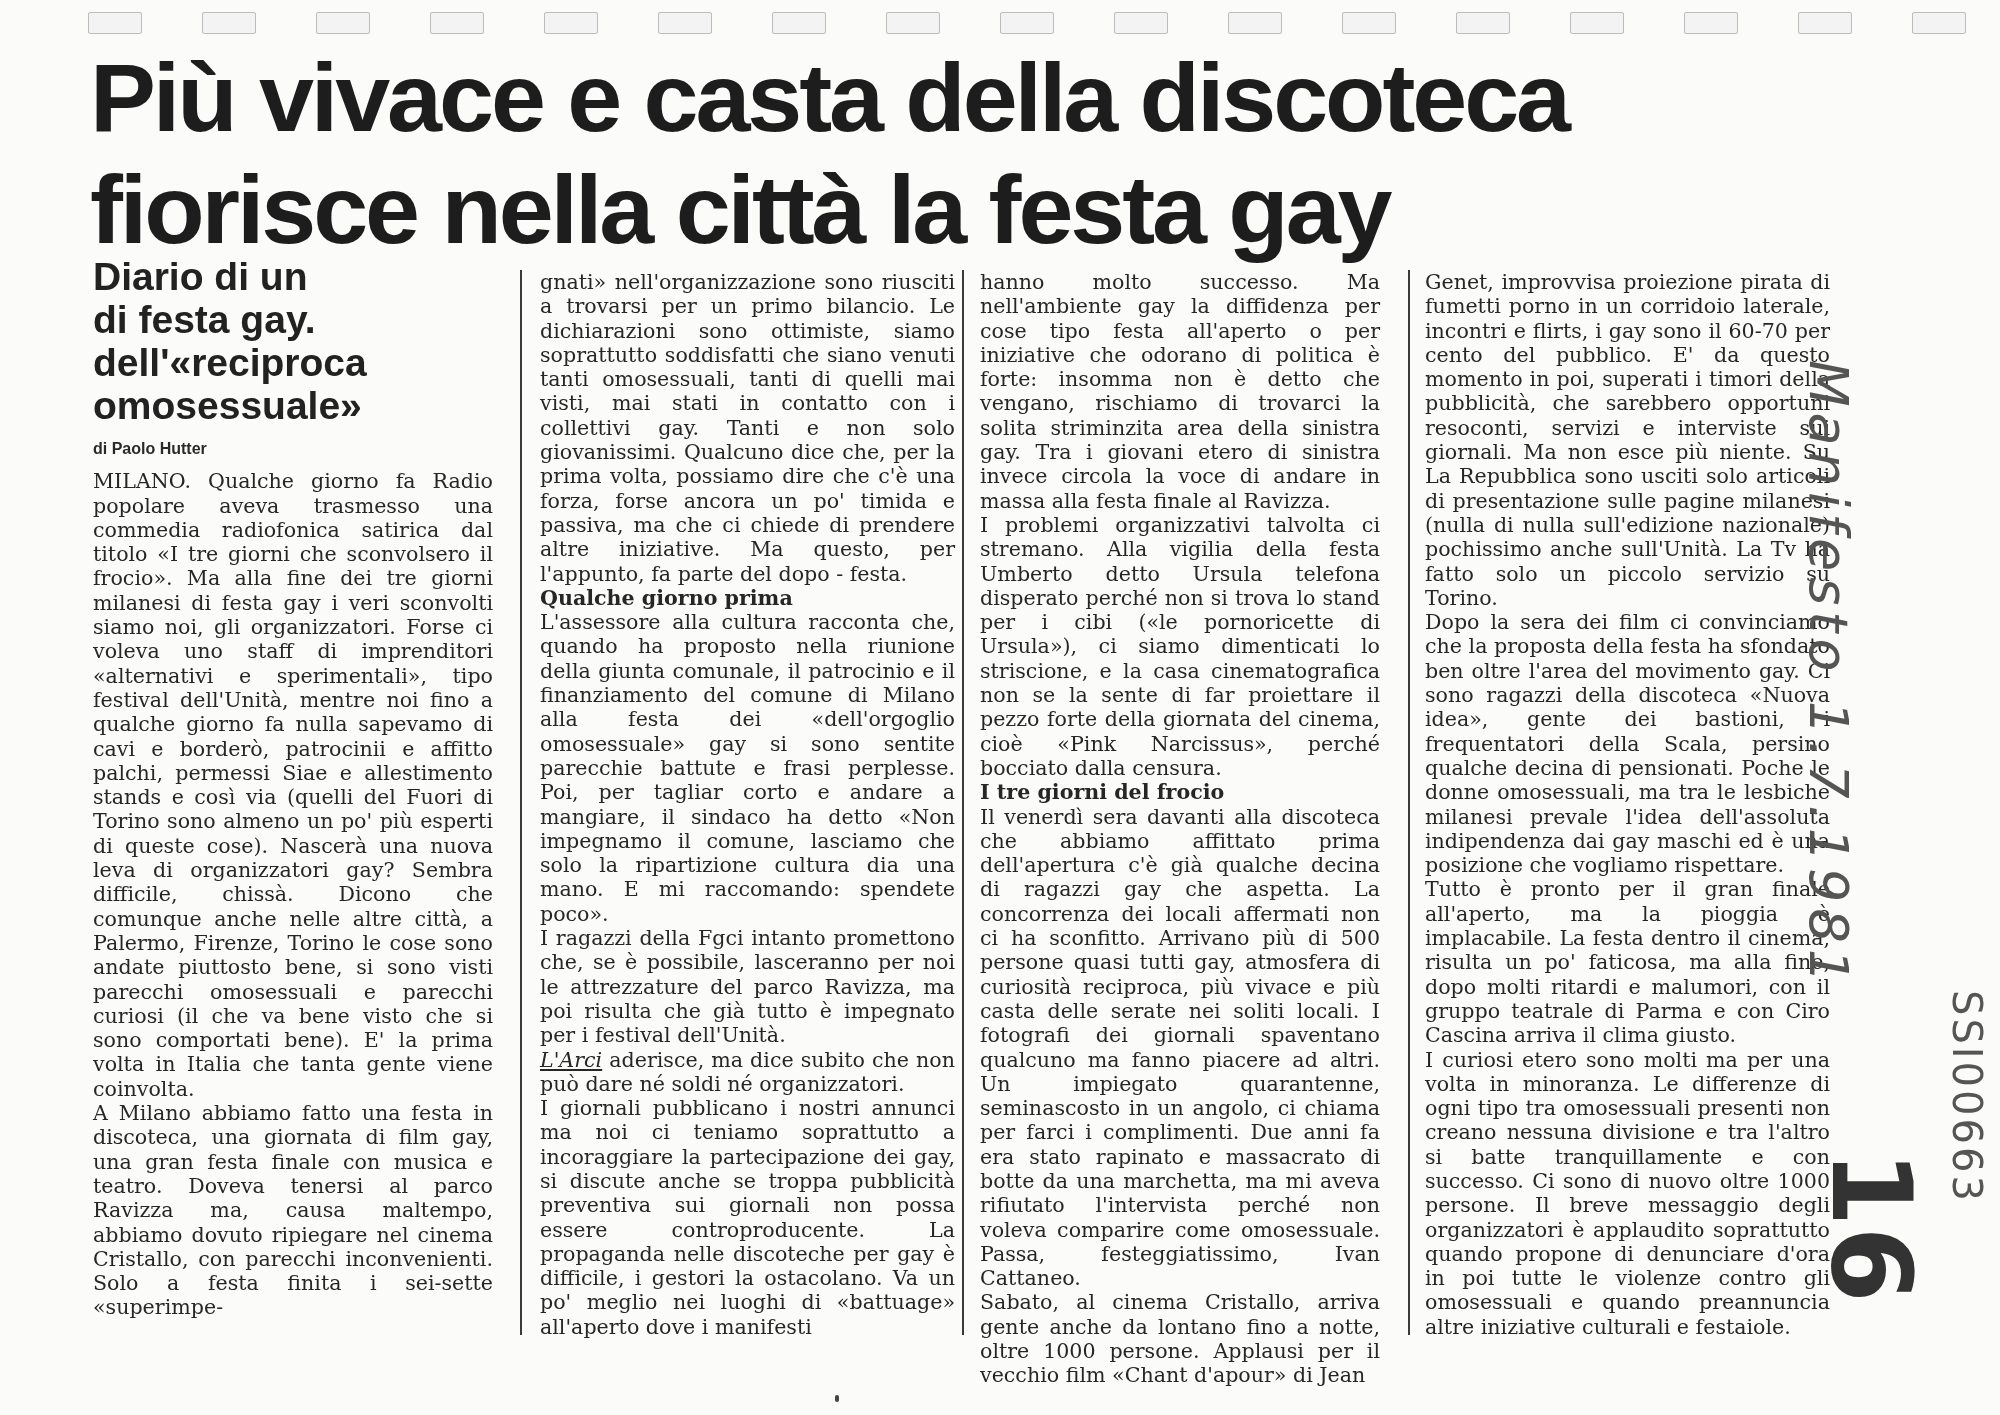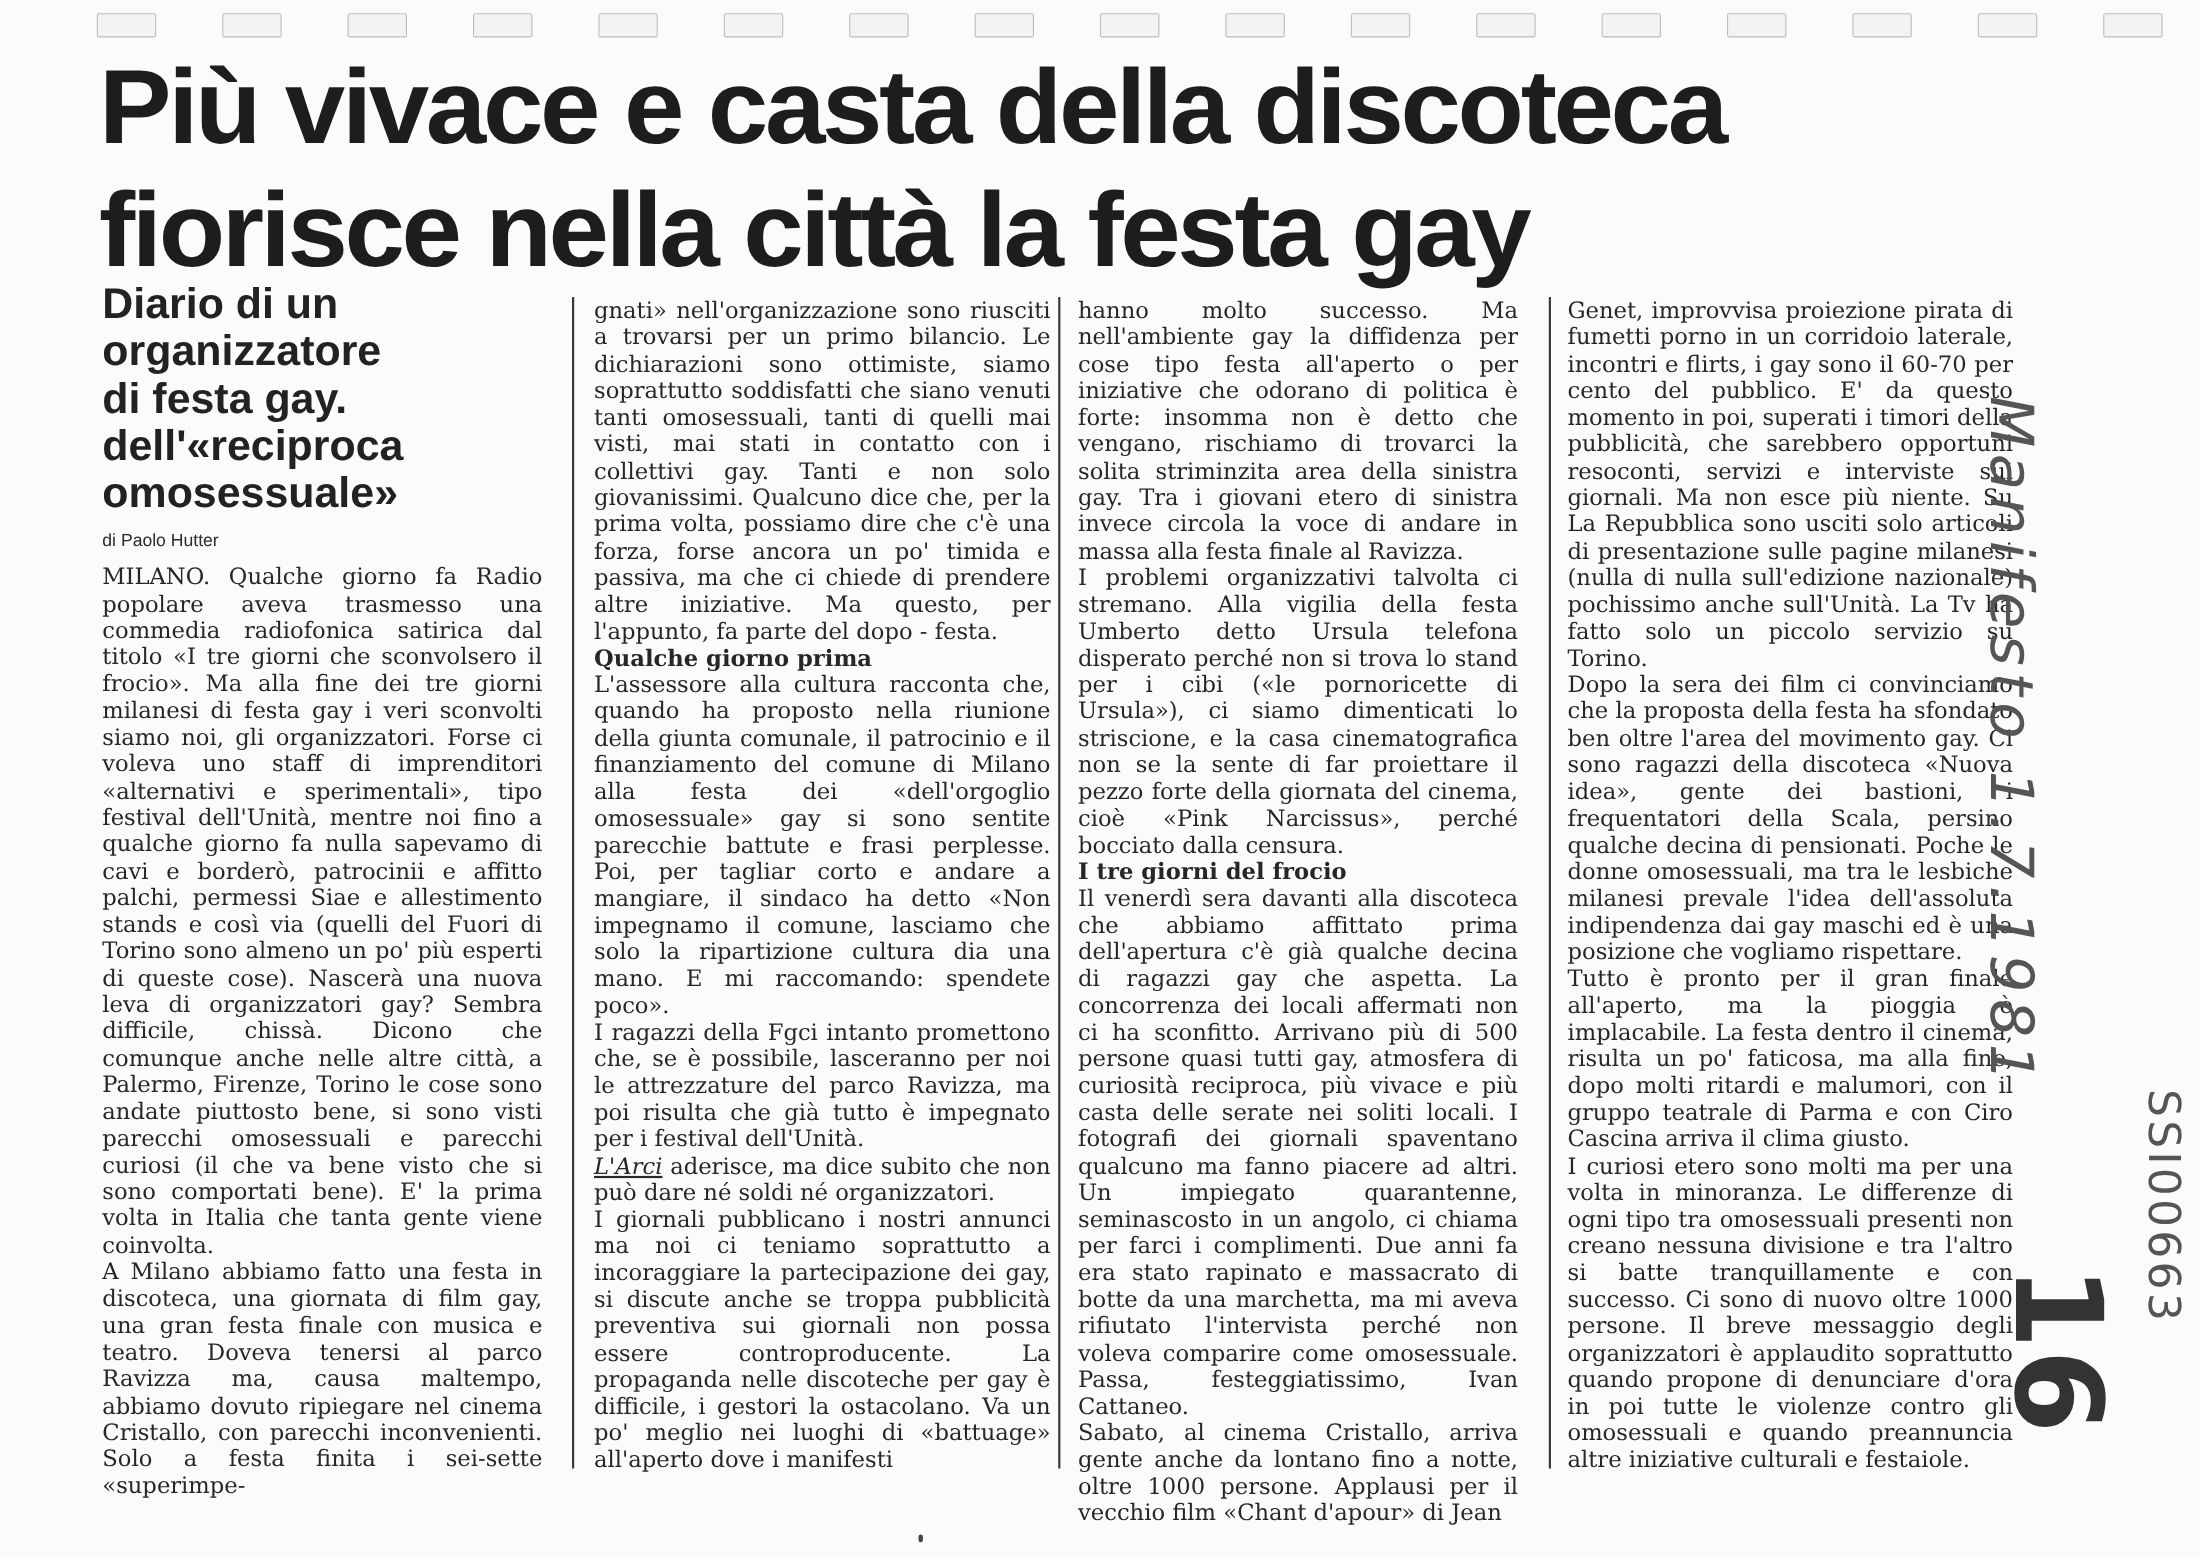--- a/index.html
+++ b/index.html
@@ -24,21 +24,21 @@
   .col1 { left:93px; width:400px; top:255px; }
   .col2 { left:540px; width:415px; }
   .col3 { left:980px; width:400px; }
   .col4 { left:1425px; width:405px; }
   .rule { position:absolute; width:2px; background:#3a3a3a; }
   .deck {
     font-family:"Liberation Sans", "DejaVu Sans", sans-serif; font-weight:bold;
     font-size:39px; line-height:43px; color:#222; margin:0 0 10px 0; text-align:left;
   }
   .byline {
-    font-family:"Liberation Sans", "DejaVu Sans", sans-serif; font-weight:normal;
+    font-family:"Liberation Sans", "DejaVu Sans", sans-serif; font-weight:bold;
     font-size:16px; margin:8px 0 8px 0; color:#2a2a2a;
   }
   .subhead { font-weight:bold; }
   .underlined { text-decoration:underline;font-style:italic; }
   .hand {
     position:absolute; font-family:"DejaVu Sans", sans-serif; color:#3c3c3c;
     transform-origin:left top;
   }
   .hand-source {
     left:1860px; top:360px; font-size:54px; font-weight:300; letter-spacing:6px;
@@ -79,21 +79,20 @@
 </div>
 
 <h1 class="headline">
   <span>Più vivace e casta della discoteca</span>
   <span>fiorisce nella città la festa gay</span>
 </h1>
 
 <div class="col col1">
   <div class="deck">
     <div>Diario di un</div>
-    <div>organizzatore</div>
     <div>di festa gay.</div>
     <div>dell'«reciproca</div>
     <div>omosessuale»</div>
   </div>
   <div class="byline">di Paolo Hutter</div>
   <p>MILANO. Qualche giorno fa Radio popolare aveva trasmesso una commedia radiofonica satirica dal titolo «I tre giorni che sconvolsero il frocio». Ma alla fine dei tre giorni milanesi di festa gay i veri sconvolti siamo noi, gli organizzatori. Forse ci voleva uno staff di imprenditori «alternativi e sperimentali», tipo festival dell'Unità, mentre noi fino a qualche giorno fa nulla sapevamo di cavi e borderò, patrocinii e affitto palchi, permessi Siae e allestimento stands e così via (quelli del Fuori di Torino sono almeno un po' più esperti di queste cose). Nascerà una nuova leva di organizzatori gay? Sembra difficile, chissà. Dicono che comunque anche nelle altre città, a Palermo, Firenze, Torino le cose sono andate piuttosto bene, si sono visti parecchi omosessuali e parecchi curiosi (il che va bene visto che si sono comportati bene). E' la prima volta in Italia che tanta gente viene coinvolta.</p>
   <p>A Milano abbiamo fatto una festa in discoteca, una giornata di film gay, una gran festa finale con musica e teatro. Doveva tenersi al parco Ravizza ma, causa maltempo, abbiamo dovuto ripiegare nel cinema Cristallo, con parecchi inconvenienti. Solo a festa finita i sei-sette «superimpe-</p>
 </div>
 <div class="rule" style="left:520px; top:270px; height:1065px;"></div>
 

